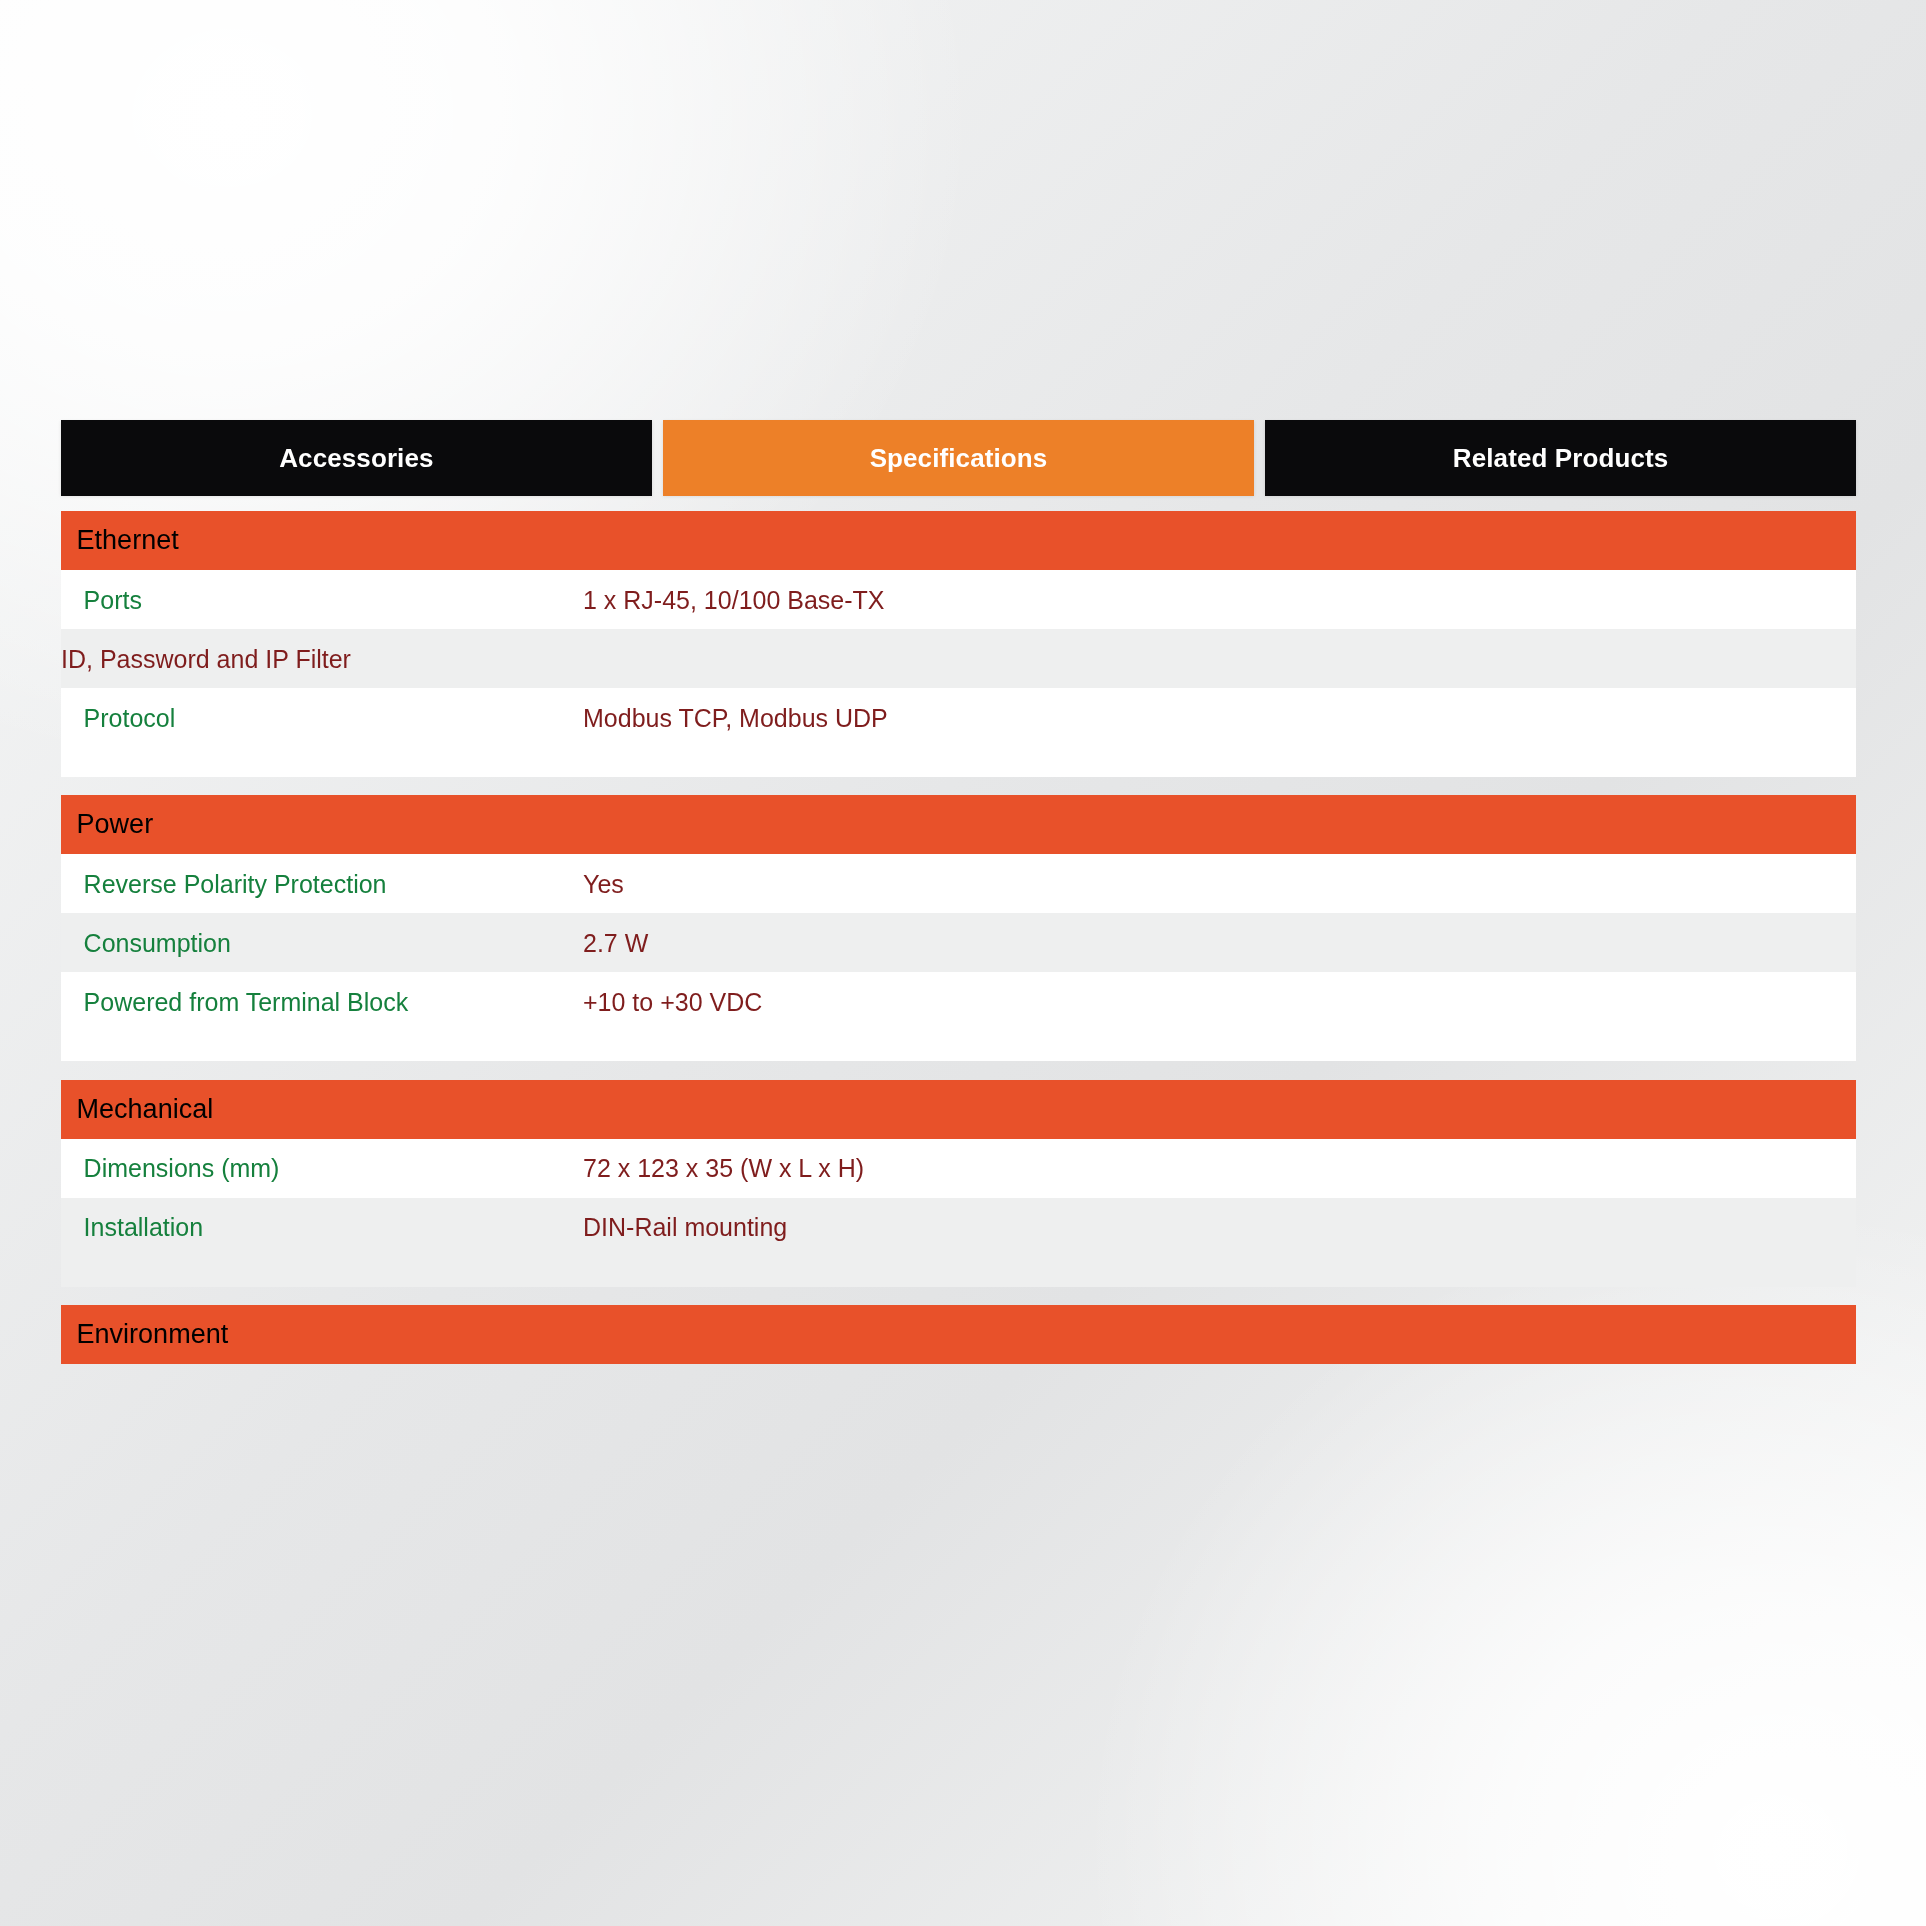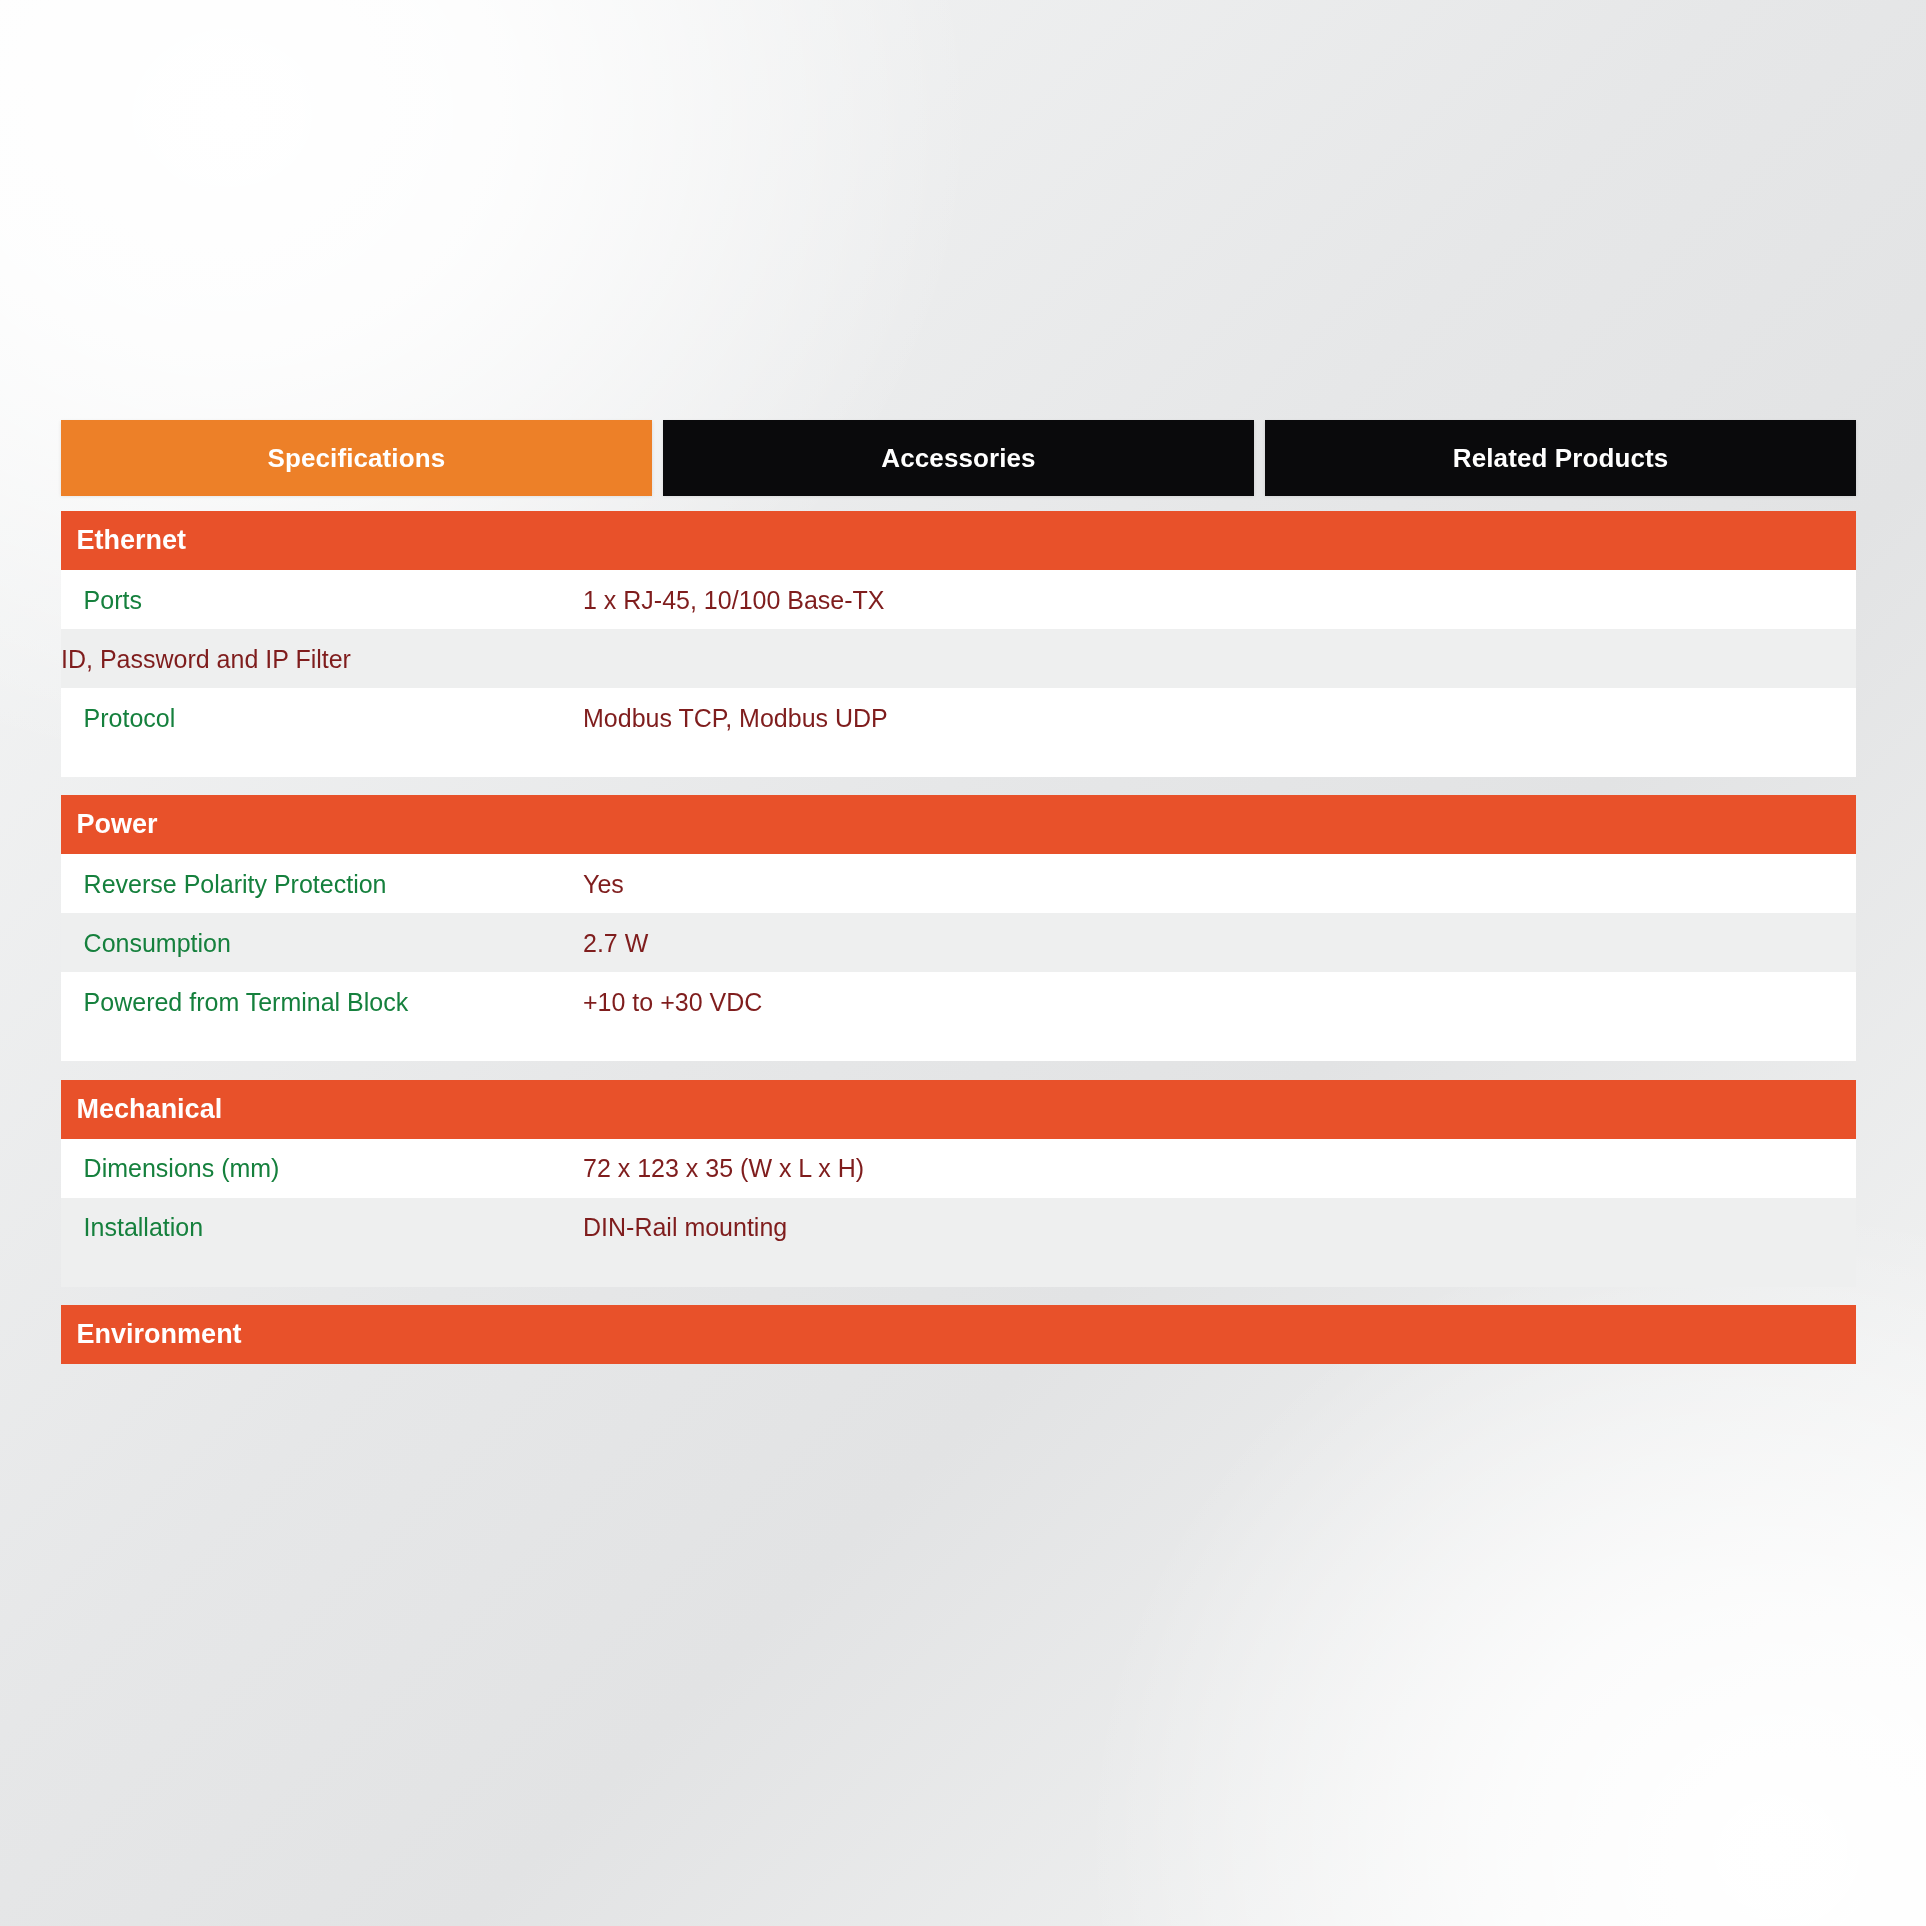--- a/index.html
+++ b/index.html
@@ -57,23 +57,23 @@
     top: 511px;
     width: 1795px;
   }
   .section {
     margin-bottom: 18.4px;
   }
   .section:last-child { margin-bottom: 0; }
 
   .section-head {
     background: #e8512a;
-    color: #ffffff;
+    color: #000000;
     font-size: 27px;
-    font-weight: 700;
+    font-weight: 400;
     height: 59px;
     line-height: 59px;
     padding: 0 15.6px;
     box-sizing: border-box;
   }
 
   .rows {
     background: #ffffff;
   }
   .row {
@@ -106,25 +106,25 @@
   .row.last {
     min-height: 89px;
   }
 </style>
 </head>
 <body>
 
 <div class="page">
 
   <div class="tabbar">
+    <div class="tab">
+      <span>Accessories</span>
+    </div>
     <div class="tab active">
       <span>Specifications</span>
-    </div>
-    <div class="tab">
-      <span>Accessories</span>
     </div>
     <div class="tab">
       <span>Related Products</span>
     </div>
   </div>
 
   <div class="spec-table">
 
     <div class="section">
       <div class="section-head">Ethernet</div>

